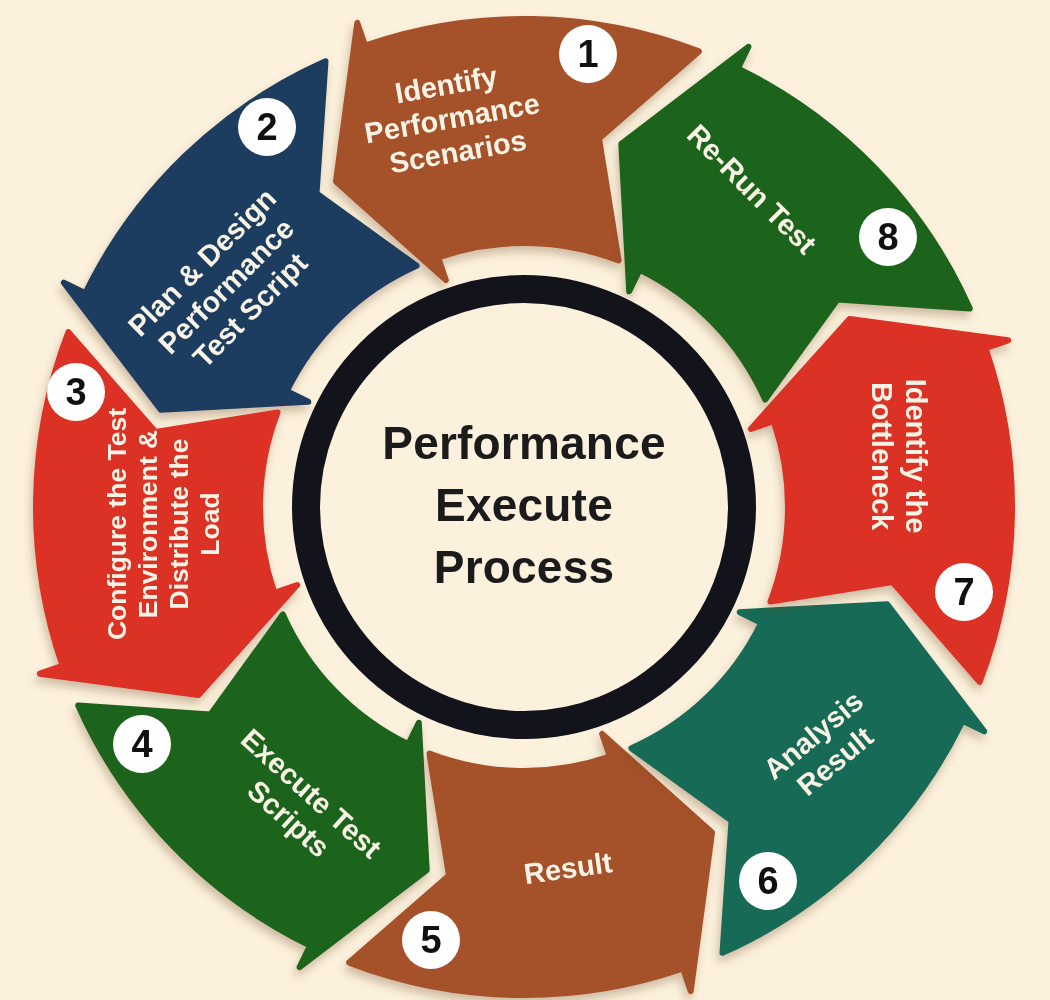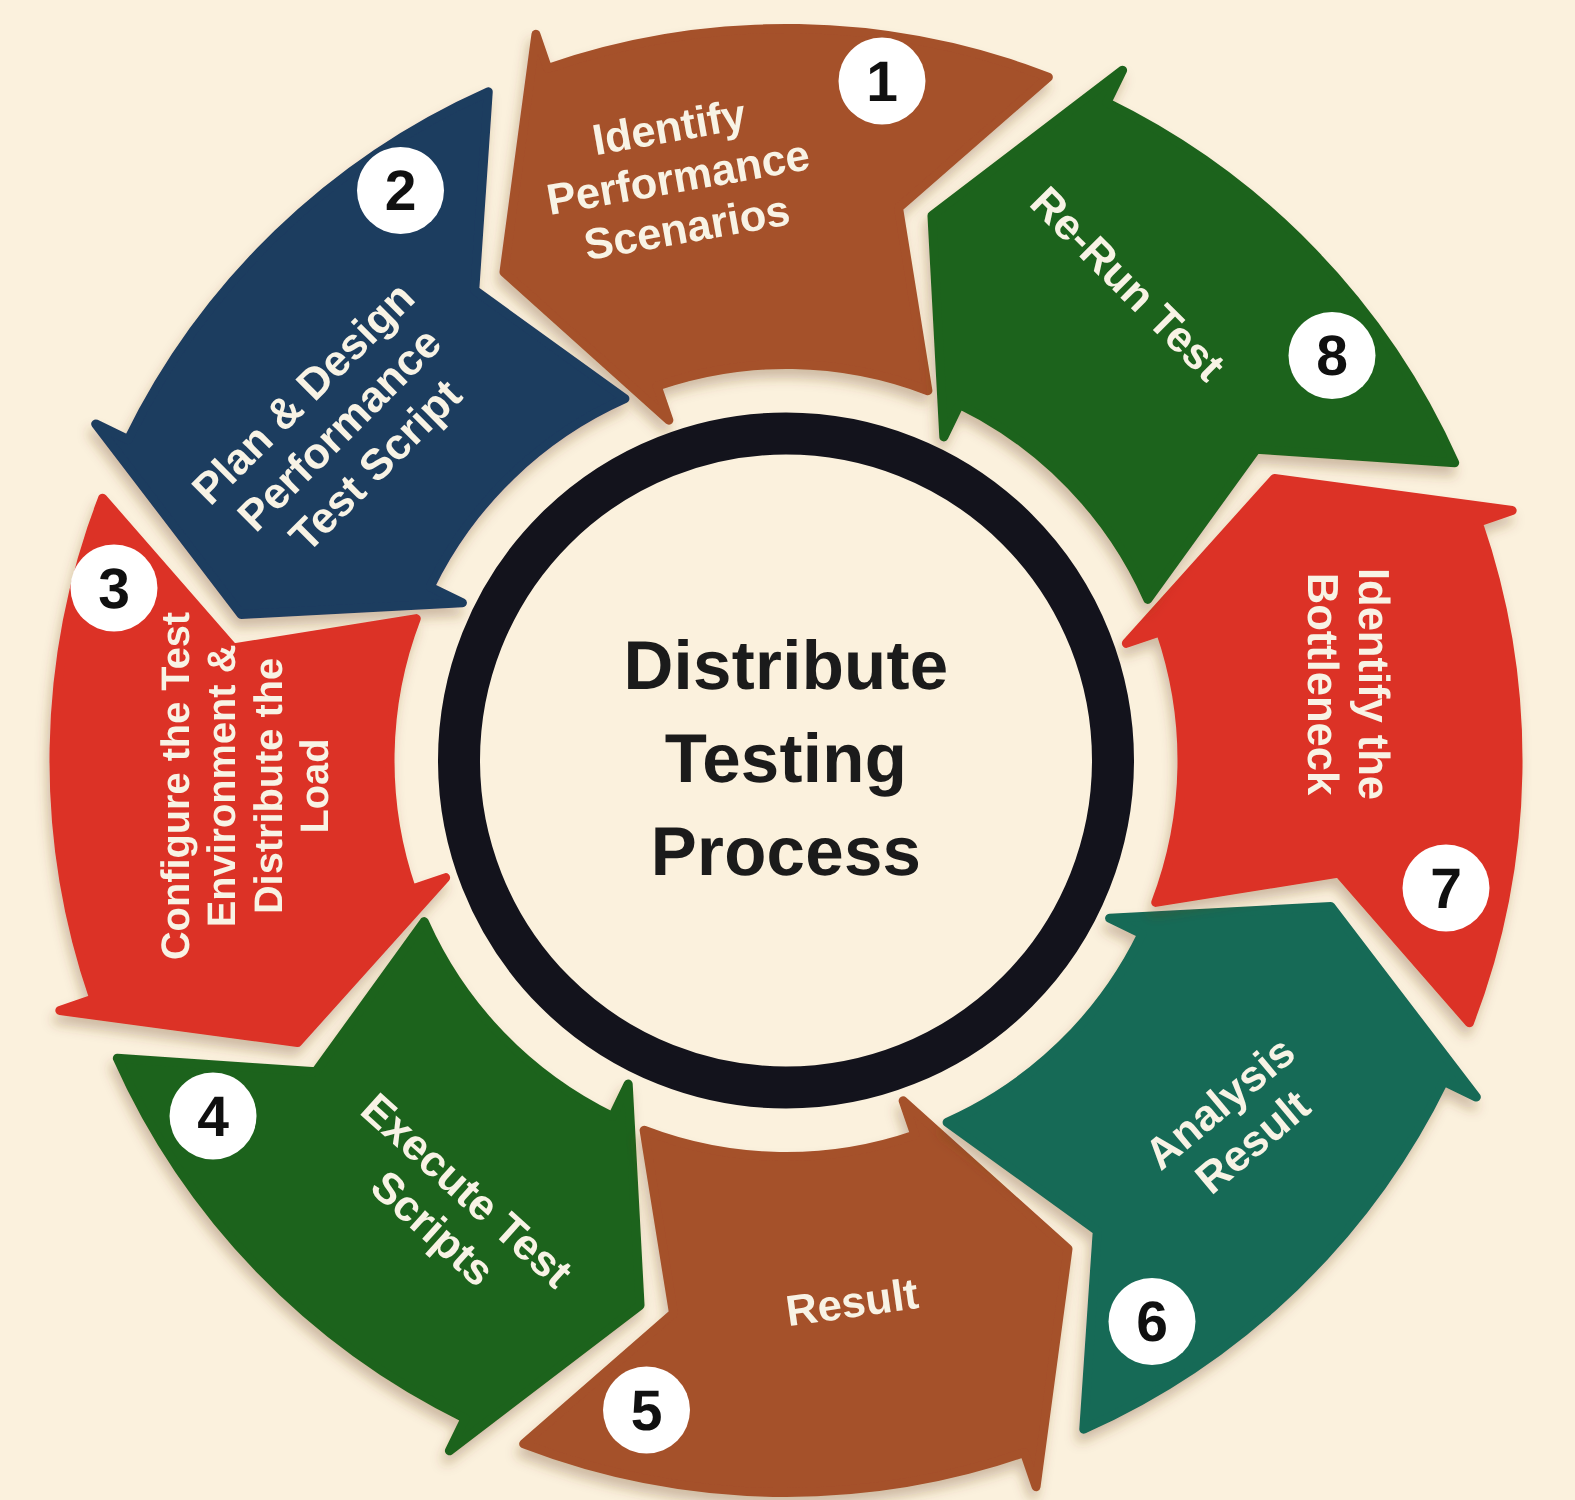--- a/index.html
+++ b/index.html
@@ -78,14 +78,14 @@
         <g>
           <circle cx="964" cy="592" r="29" fill="#FFFFFF"></circle>
           <text class="badge-num" x="964" y="605" text-anchor="middle" fill="#101010">7</text>
         </g>
         <g>
           <circle cx="888" cy="237" r="29" fill="#FFFFFF"></circle>
           <text class="badge-num" x="888" y="250" text-anchor="middle" fill="#101010">8</text>
         </g>
       </g>
   </svg>
-  <div id="center-title" style="color: rgb(27, 27, 27);">Distribute Testing Process</div>
+  <div id="center-title" style="color: rgb(27, 27, 27);">Performance Execute Process</div>
 </div>
 
 </body></html>

